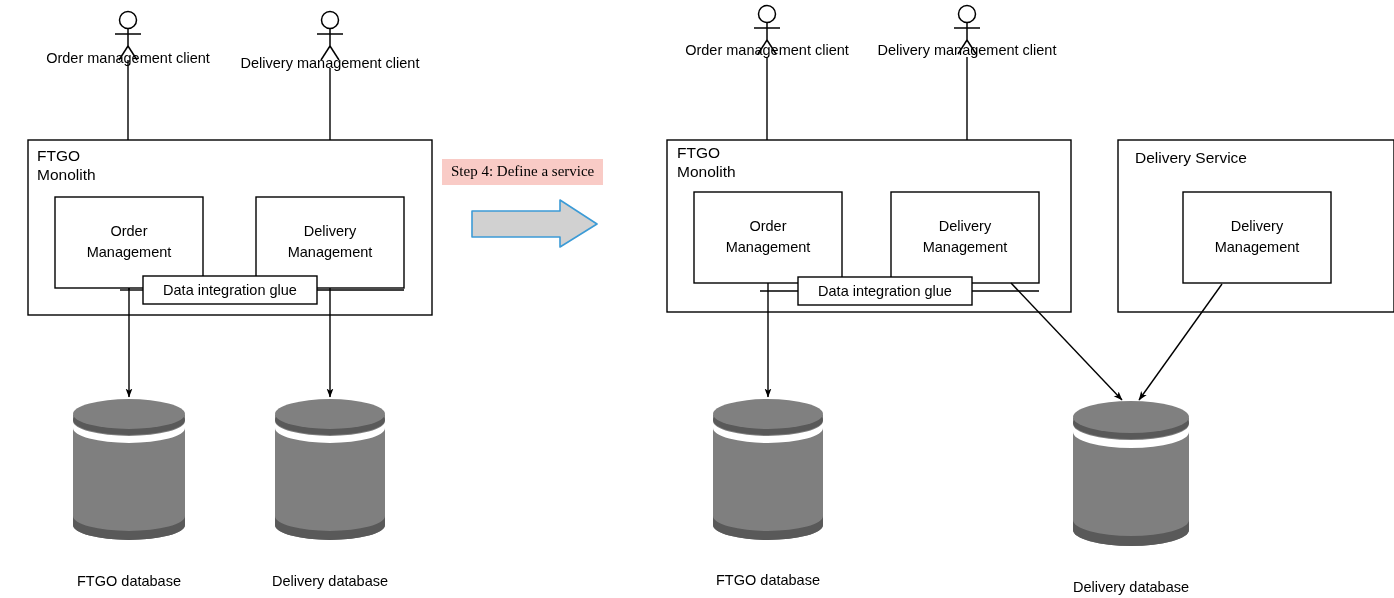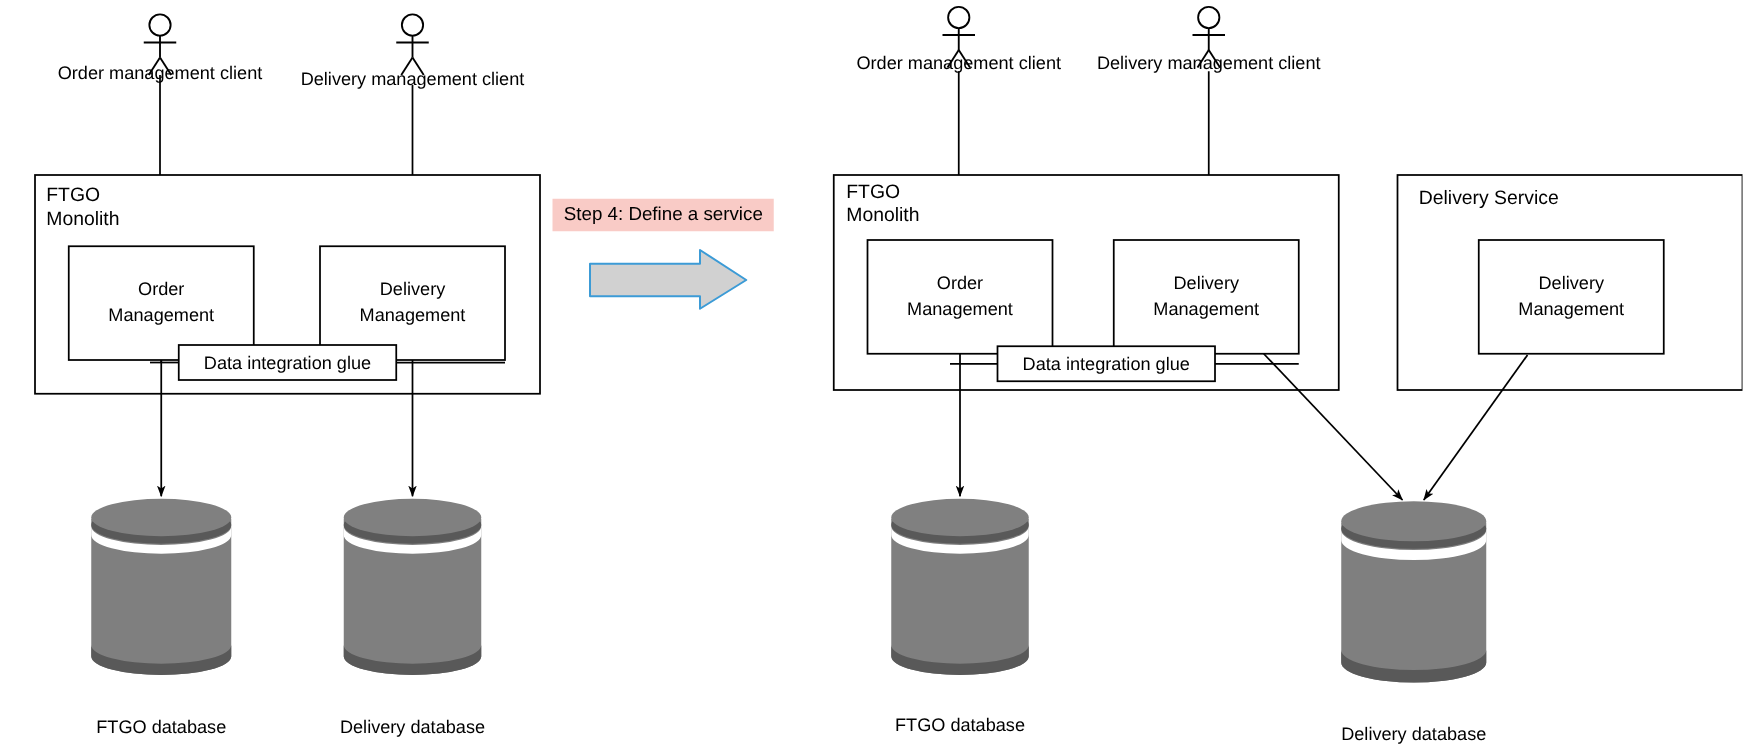--- a/index.html
+++ b/index.html
@@ -192,13 +192,13 @@
     <path d="M1073,418 L1073,530 A58,16 0 0 0 1189,530 L1189,418 Z" fill="#7f7f7f"></path>
     <path d="M1073,520 A58,16 0 0 0 1189,520 L1189,530 A58,16 0 0 1 1073,530 Z" fill="#595959"></path>
     <ellipse cx="1131" cy="423" rx="58" ry="16" fill="#595959"></ellipse>
     <ellipse cx="1131" cy="417" rx="58" ry="16" fill="#808080"></ellipse>
     <path d="M1073,424 A58,16 0 0 0 1189,424 L1189,432 A58,16 0 0 1 1073,432 Z" fill="#ffffff"></path>
     <text class="lbl" x="1131" y="592" font-size="14.5" text-anchor="middle">Delivery database</text>
   </g>
 
 </svg>
 
-<div class="step-chip" id="step-chip" style="left: 442px; top: 159px; background: rgb(249, 203, 198); color: rgb(0, 0, 0);">Step 4:  Define a service</div>
+<div class="step-chip" id="step-chip" style="left: 442px; top: 159px; background: rgb(249, 203, 198); color: rgb(0, 0, 0); font-family: Liberation Serif, serif;">Step 4:  Define a service</div>
 
 </body></html>

